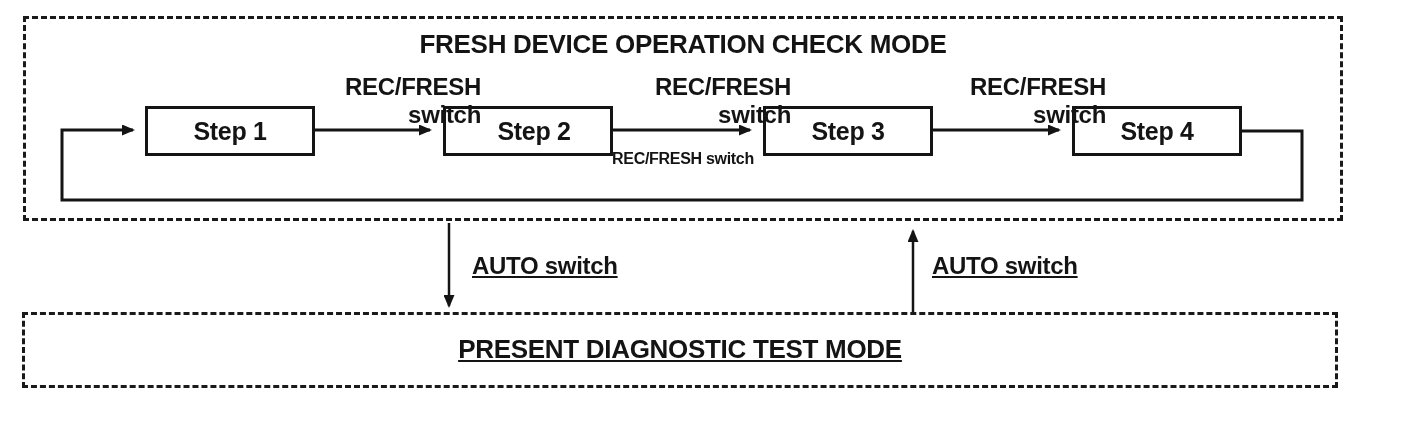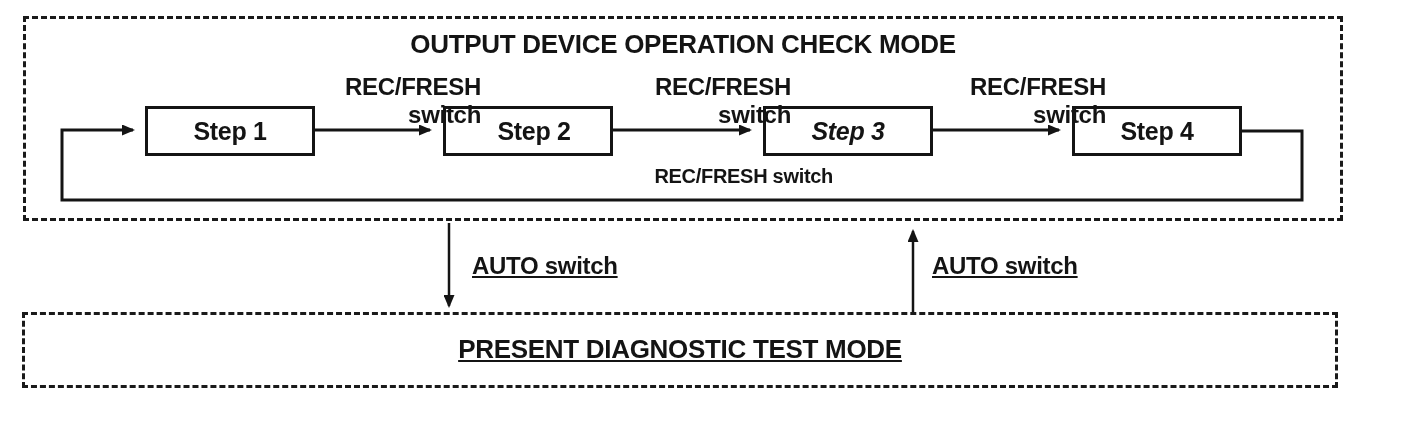--- a/index.html
+++ b/index.html
@@ -49,38 +49,38 @@
     border: 3px solid #141414;
     box-sizing: border-box;
     background: #ffffff;
     display: flex;
     align-items: center;
     justify-content: center;
     font-size: 25px;
   }
   .step-1 { left: 145px; }
   .step-2 { left: 443px; padding-left: 12px; }
-  .step-3 { left: 763px; font-style: italic; }
+  .step-3 { left: 763px; }
   .step-4 { left: 1072px; }
   .rec-label {
     position: absolute;
     top: 73px;
     width: 220px;
     text-align: right;
     font-size: 24px;
     line-height: 28px;
   }
   .rec-1 { left: 261px; }
   .rec-2 { left: 571px; }
   .rec-3 { left: 886px; }
   .loop-label {
     position: absolute;
-    left: 533px; top: 163px; width: 300px;
-    text-align: right;
-    font-size: 20px;
+    left: 533px; top: 146px; width: 300px;
+    text-align: center;
+    font-size: 16px;
     line-height: 26px;
   }
   .auto-label {
     position: absolute;
     top: 253px;
     font-size: 24px;
     line-height: 26px;
     white-space: nowrap;
     text-decoration: underline;
   }
@@ -112,21 +112,21 @@
     <line x1="600" y1="130" x2="750" y2="130" stroke="#141414" stroke-width="3" marker-end="url(#ah)"></line>
 
     <line x1="918" y1="130" x2="1059" y2="130" stroke="#141414" stroke-width="3" marker-end="url(#ah)"></line>
 
     <line x1="449" y1="223" x2="449" y2="306" stroke="#141414" stroke-width="2.5" marker-end="url(#ah)"></line>
 
     <line x1="913" y1="314" x2="913" y2="231" stroke="#141414" stroke-width="2.5" marker-end="url(#ah)"></line>
   </svg>
 
   <div class="dashed-box mode-box-top"></div>
-  <div class="mode-title-top">OUTPUT DEVICE OPERATION CHECK MODE</div>
+  <div class="mode-title-top">FRESH DEVICE OPERATION CHECK MODE</div>
 
   <div class="step-box step-1">
     <span>Step 1</span>
   </div>
   <div class="step-box step-2">
     <span>Step 2</span>
   </div>
   <div class="step-box step-3">
     <span>Step 3</span>
   </div>

